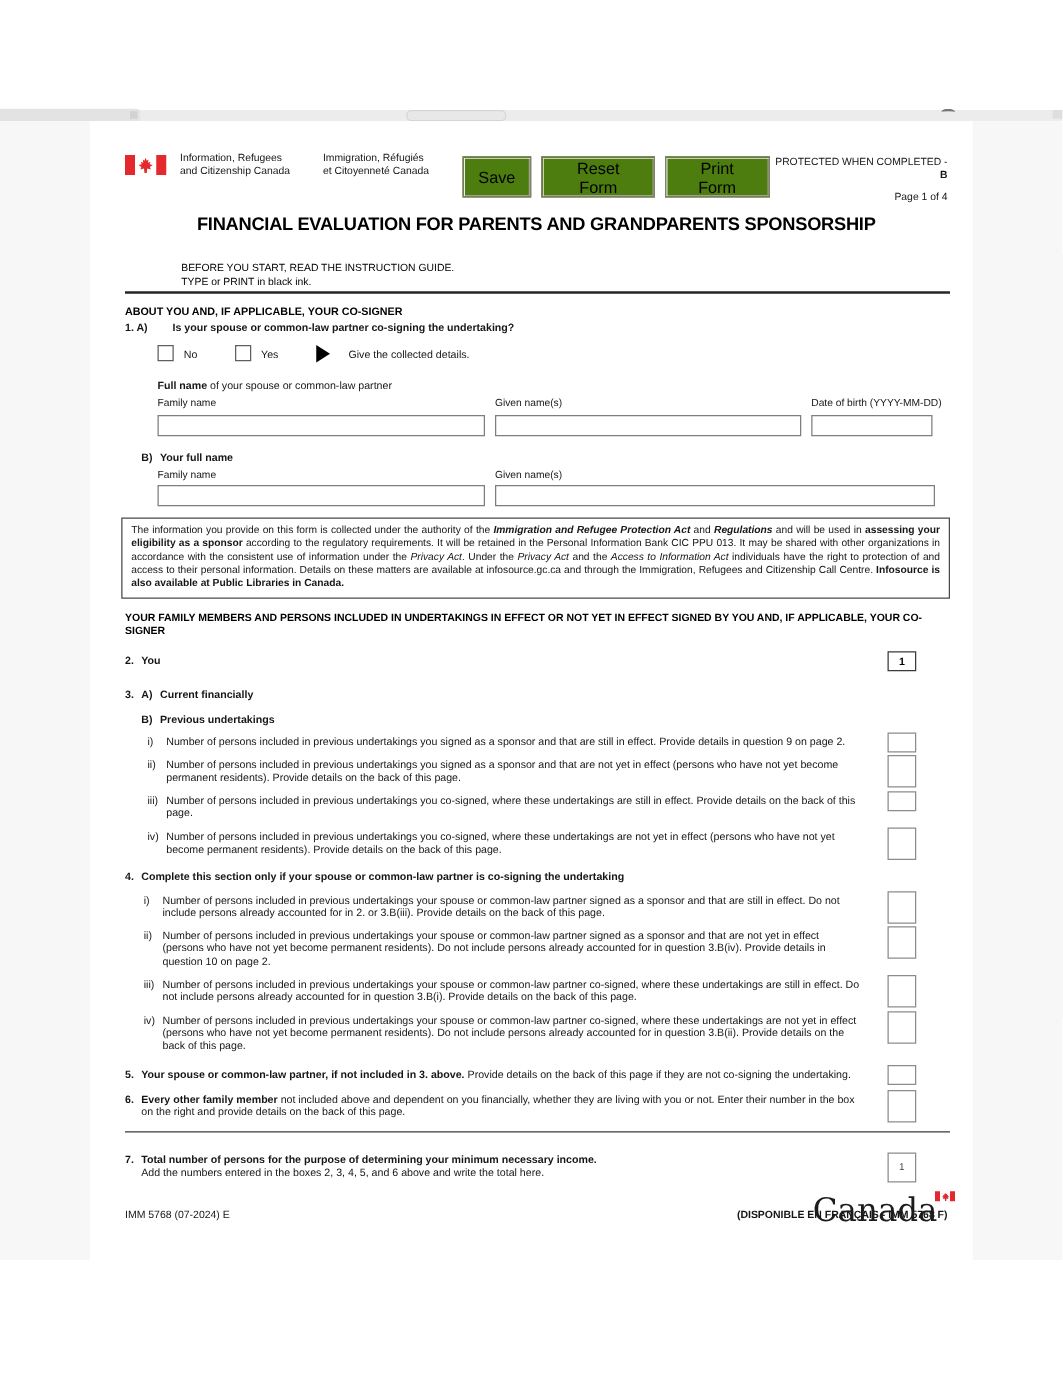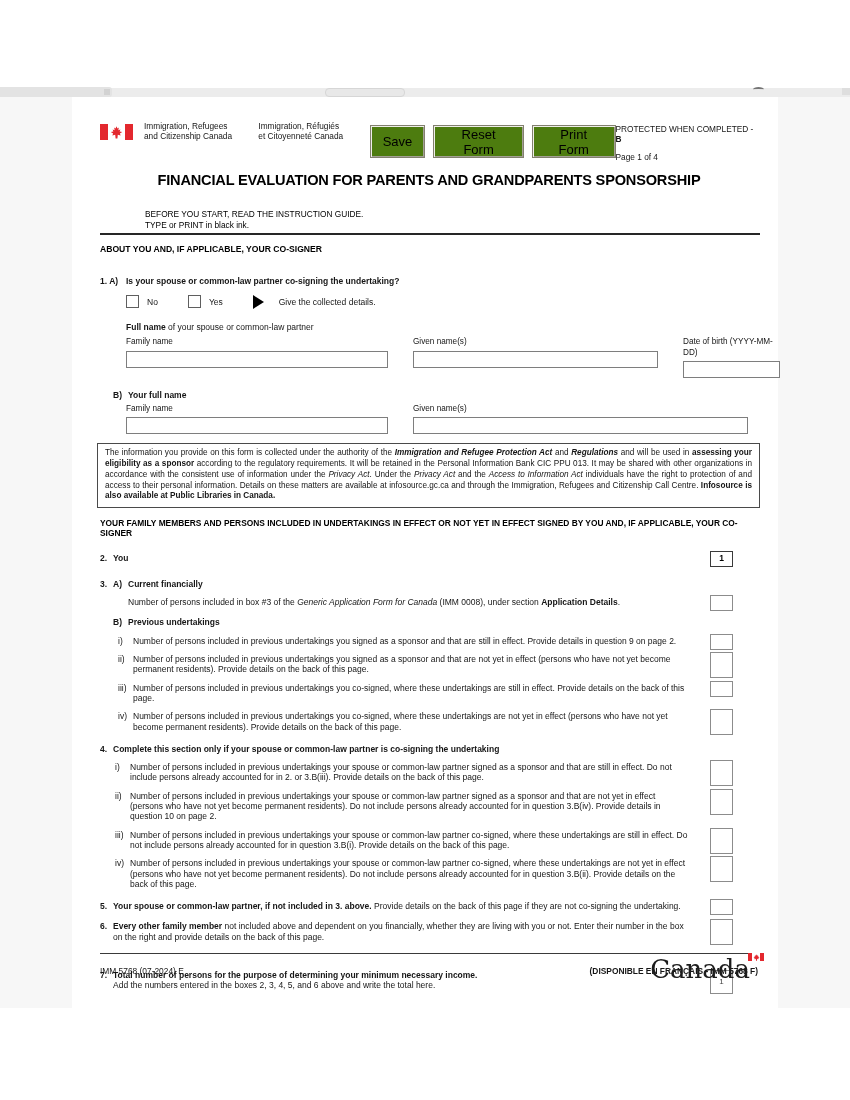--- a/index.html
+++ b/index.html
@@ -23,47 +23,47 @@
   
   .dheader { display:flex; align-items:flex-start; margin-top:25px; }
   .cflag { display:flex; height:16px; margin-top:2px; flex-shrink:0; }
   .cflag .bar { width:8px; height:16px; background:#e3282e; }
   .cflag .leafbox { width:17px; height:16px; background:#fff; display:flex; align-items:center; justify-content:center; }
   .cflag svg { width:13px; height:13px; fill:#e3282e; }
   .dept { font-size:8.3px; line-height:9.8px; margin-left:11px; width:106px; }
   .btnrow { display:flex; gap:8px; margin-left:8px; margin-top:3px; }
   .fbtn { font-family:inherit; font-size:13px; color:#000; height:33px; padding:0 12px; background:#4d7c0f; border:1px solid #82806f;
           box-shadow: inset 1px 1px 0 #efeee9, inset -1px -1px 0 #a3a095; cursor:pointer; }
-  .hright { margin-left:auto; font-size:8.3px; padding-top:2px; }
+  .hright { margin-left:auto; text-align:right; font-size:8.3px; padding-top:2px; }
   .hright .prot { margin-bottom:7px; }
   .hright b { font-weight:bold; }
 
   .title { text-align:center; font-weight:bold; font-size:14.6px; letter-spacing:-0.2px; margin-top:13px; color:#000; }
   .instr { margin-left:45px; margin-top:24px; font-weight:normal; font-size:8.3px; line-height:10.6px; color:#000; }
   .thickline { border-top:2.5px solid #262626; margin-top:3px; margin-right:-2px; }
 
   .sechead { font-weight:bold; font-size:8.6px; margin-top:9px; color:#000; }
 
   .qrow { position:relative; display:flex; align-items:flex-start; }
   .qnum { width:26px; font-weight:bold; flex-shrink:0; }
   .n1 { width:13px; font-weight:bold; flex-shrink:0; }
   .n2 { width:15px; font-weight:bold; flex-shrink:0; }
   .rnum { width:15px; flex-shrink:0; }
   .b { font-weight:bold; }
   .i { font-style:italic; }
   .bi { font-weight:bold; font-style:italic; }
 
   
-  .q1 { margin-top:21px; }
+  .q1 { margin-top:2px;gap:12px; }
   .cbrow { display:flex; align-items:center; margin-top:9px; padding-left:26px; }
   .cbox { width:13px; height:13px; border:1px solid #5f5f5f; background:#fff; flex-shrink:0; }
   .cblab { margin-left:8px; margin-right:30px; }
   .tri { width:0; height:0; border-left:11px solid #000; border-top:7px solid transparent; border-bottom:7px solid transparent; margin-right:15px; }
   .fnlabel { margin-top:13px; padding-left:26px; }
-  .fieldrow { display:flex; padding-left:26px; margin-top:5px;gap:17px; }
+  .fieldrow { display:flex; padding-left:26px; margin-top:5px; }
   .fcol { margin-right:8px; }
   .flab { font-size:8.2px; margin-bottom:3px; }
   .fbox { height:17px; border:1px solid #7e7e7e; background:#fff; }
   .w-fam { width:262px; }
   .w-giv { width:245px; }
   .w-dob { width:97px; }
   .grow { flex:1; margin-right:10px; }
 
   
   .privacy { margin-top:9px; margin-left:-3px; margin-right:-2px; border:1.5px solid #4a4a4a; padding:4px 7px 5px 7px;
@@ -112,21 +112,21 @@
       <span class="cflag">
         <span class="bar"></span>
         <span class="leafbox">
             <svg viewBox="0 0 100 100">
               <path d="M50 2 L57 20 L68 12 L64 32 L80 26 L74 42 L94 46 L76 58 L82 74 L60 68 L57 96 L43 96 L40 68 L18 74 L24 58 L6 46 L26 42 L20 26 L36 32 L32 12 L43 20 Z"></path>
             </svg>
           </span>
         <span class="bar"></span>
       </span>
       <div class="dept">
-        <div>Immigration, Refugees</div>
+        <div>Information, Refugees</div>
         <div>and Citizenship Canada</div>
       </div>
       <div class="dept">
         <div>Immigration, Réfugiés</div>
         <div>et Citoyenneté Canada</div>
       </div>
       <div class="btnrow">
         <button class="fbtn">Save</button>
         <button class="fbtn">Reset Form</button>
         <button class="fbtn">Print Form</button>
@@ -200,24 +200,20 @@
     <div class="qrow withbox mt14">
       <span class="n1">2.</span>
       <span class="b">You</span>
       <span class="numbox filled">1</span>
     </div>
 
     <div class="qrow mt16">
       <span class="n1">3.</span>
       <span class="n2">A)</span>
       <span class="b">Current financially</span>
-    </div>
-    <div class="qrow withbox mt8" style="padding-left:28px">
-      <span class="itemtext"><span>Number of persons included in box #3 of the </span><span class="i">Generic Application Form for Canada</span><span> (IMM 0008), under section </span><span class="b">Application Details</span><span>.</span></span>
-      <span class="numbox"></span>
     </div>
     <div class="qrow mt10 sub">
       <span class="n2">B)</span>
       <span class="b">Previous undertakings</span>
     </div>
     <div class="qrow withbox mt8" style="padding-left:18px">
       <span class="rnum">i)</span>
       <span class="itemtext">Number of persons included in previous undertakings you signed as a sponsor and that are still in effect. Provide details in question 9 on page 2.</span>
       <span class="numbox"></span>
     </div>

